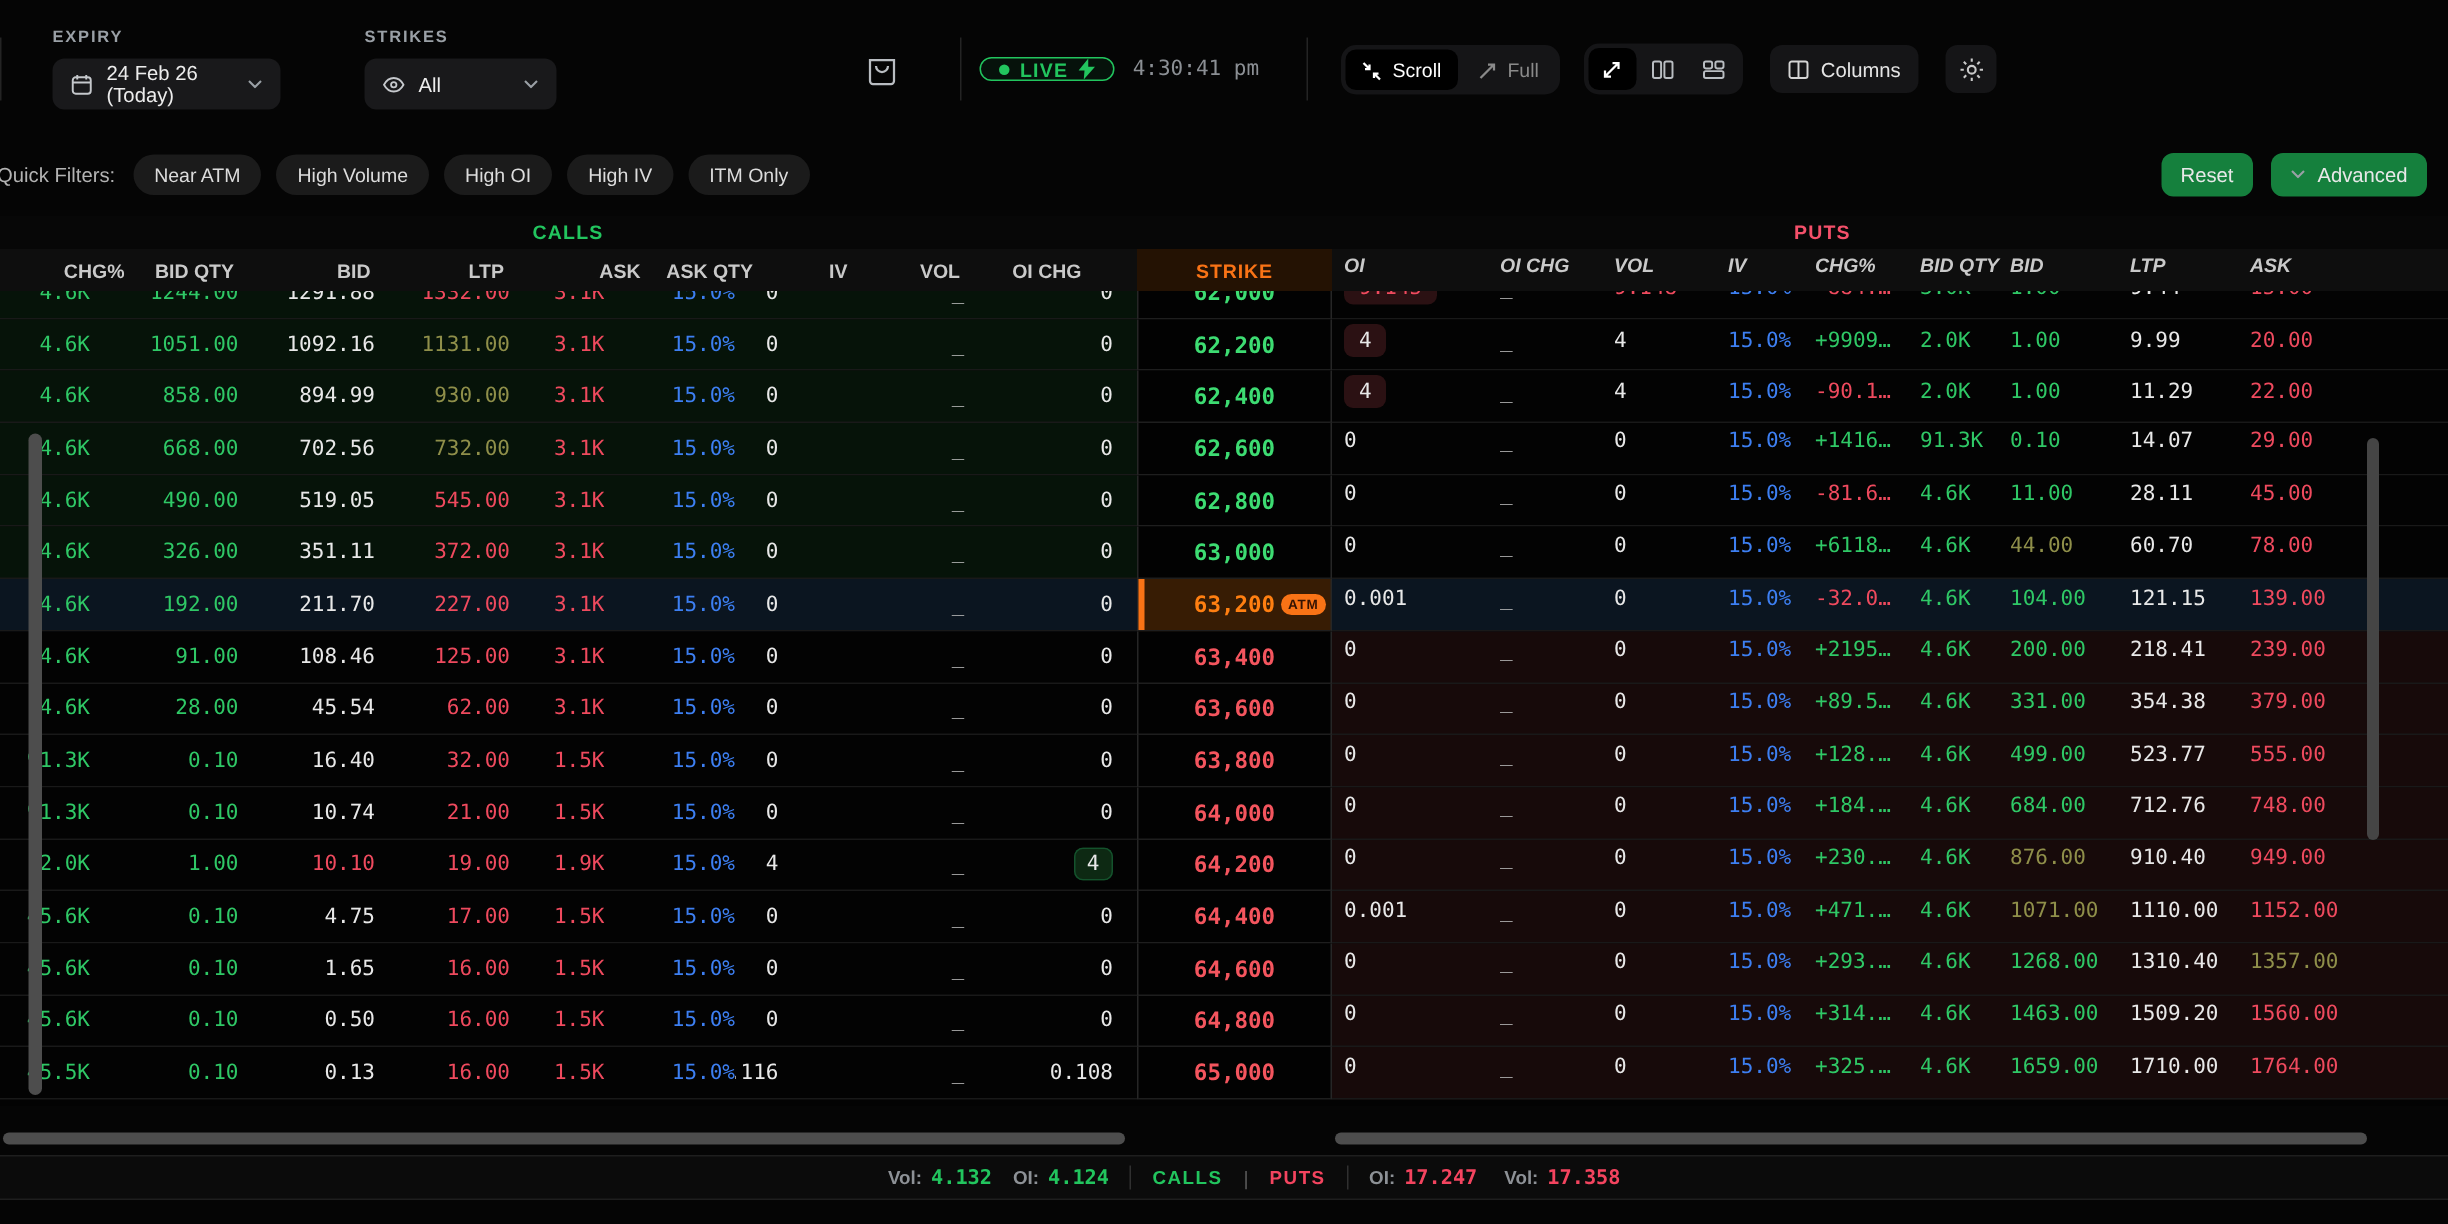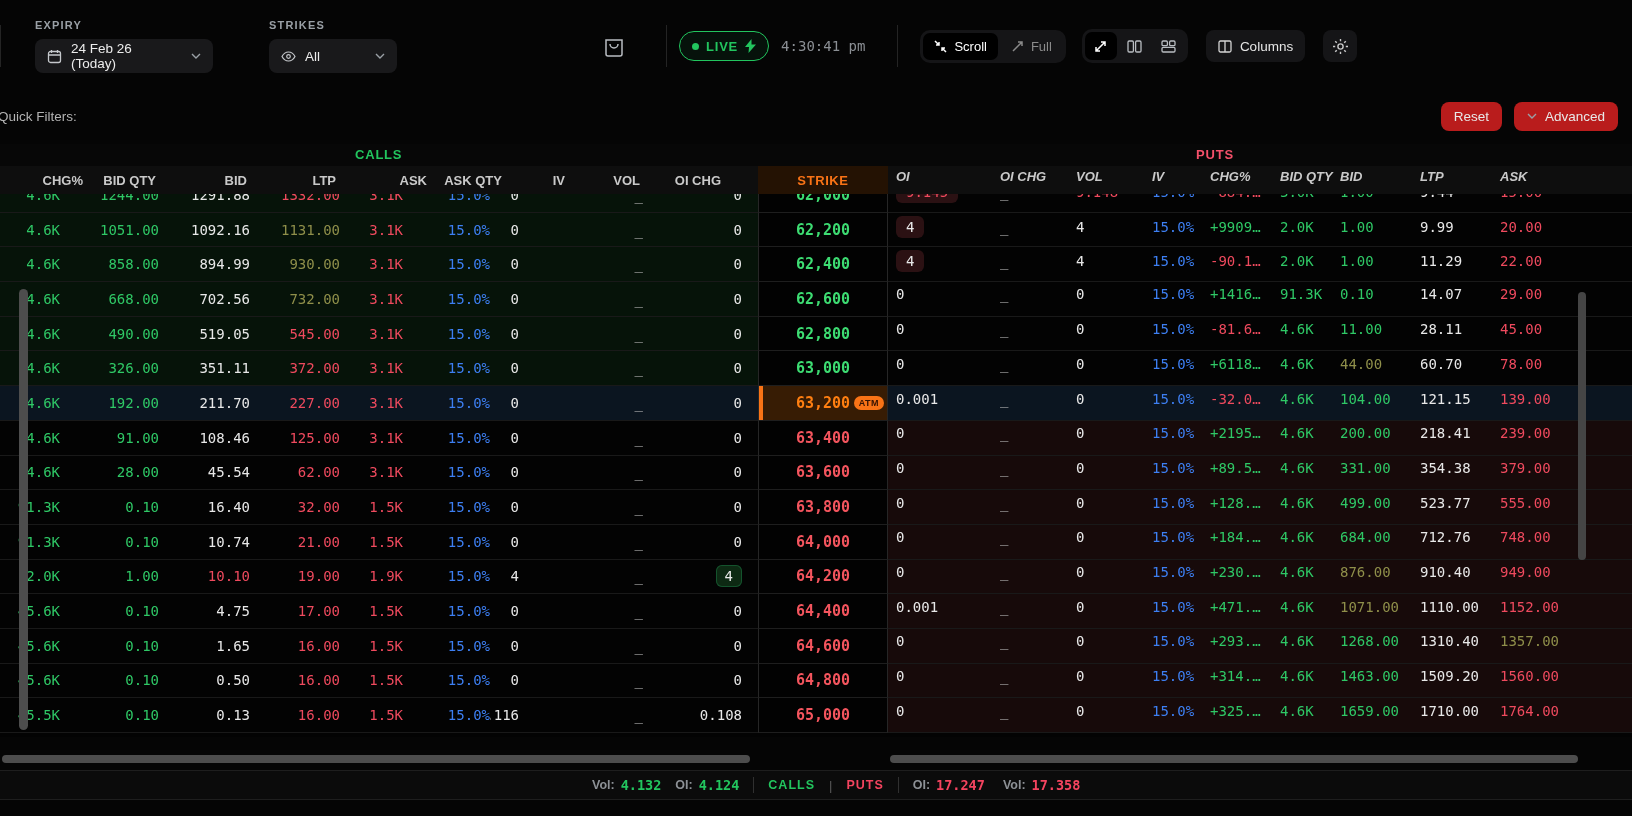--- a/index.html
+++ b/index.html
@@ -16,36 +16,36 @@
   .sym-name { font-size:15px; font-weight:bold; color:#fff; letter-spacing:.3px; }
   .price-row { display:flex; align-items:center; gap:10px; margin-top:9px; }
   .price { font-family:"DejaVu Sans Mono",monospace; font-size:19px; font-weight:bold; color:#fafafa; }
   .chg-pill { font-size:13px; color:#f87171; background:#2a1114; border-radius:4px; padding:3px 8px; }
   .vdiv { width:1px; height:42px; background:#242424; }
   .fld { display:flex; flex-direction:column; }
   .fld-label { font-size:11px; font-weight:bold; letter-spacing:1.2px; color:#9aa0a6; margin-bottom:8px; }
   .dd { display:flex; align-items:center; gap:9px; background:#19191b; border-radius:8px; height:34px; padding:0 12px; color:#ececec; font-size:13.5px; cursor:pointer; }
   .dd .spacer { flex:1; }
   .icon { display:inline-flex; align-items:center; justify-content:center; color:#b9bdc2; }
-  .live-pill { display:flex; align-items:center; gap:7px; height:30px; padding:0 12px; border:1px solid #22c55e; border-radius:999px; background:rgba(34,197,94,.07); }
+  .live-pill { display:flex; align-items:center; gap:7px; height:16px; padding:0 12px; border:1px solid #22c55e; border-radius:999px; background:rgba(34,197,94,.07); }
   .live-dot { width:7px; height:7px; border-radius:50%; background:#22c55e; }
   .live-txt { color:#22c55e; font-size:13px; font-weight:bold; letter-spacing:.8px; }
   .time { font-family:"DejaVu Sans Mono",monospace; font-size:14px; color:#8b8f94; }
   .seg-group,.icon-group { display:flex; align-items:center; background:#151517; border-radius:10px; padding:3px; gap:2px; }
-  .seg { display:flex; align-items:center; gap:7px; padding:6px 11px; border-radius:7px; font-size:13px; color:#8a8a8a; cursor:pointer; }
+  .seg { display:flex; align-items:flex-end; gap:7px; padding:6px 11px; border-radius:7px; font-size:13px; color:#8a8a8a; cursor:pointer; }
   .seg.active { background:#000; color:#fff; }
   .ic-btn { display:flex; align-items:center; justify-content:center; width:32px; height:28px; border-radius:7px; color:#9a9a9a; cursor:pointer; }
   .ic-btn.active { background:#000; color:#fff; }
   .btn { display:flex; align-items:center; gap:8px; background:#151517; border-radius:8px; height:32px; padding:0 12px; font-size:13.5px; color:#e5e5e5; cursor:pointer; }
 
   
   .filterbar { position:absolute; left:0; top:92px; width:1632px; height:48px; display:flex; align-items:center; }
   .qf-label { font-size:13.5px; color:#b3b3b3; margin-left:-2px; }
   .pill { background:#1b1b1b; border-radius:999px; padding:6px 14px; font-size:13px; color:#dcdcdc; cursor:pointer; white-space:nowrap; }
-  .rbtn { background:#b91c1c; border-radius:8px; padding:7px 13px; font-size:13.5px; color:#e8e8e8; cursor:pointer; }
+  .rbtn { background:#15803d; border-radius:8px; padding:7px 13px; font-size:13.5px; color:#e8e8e8; cursor:pointer; }
 
   
   .band { position:absolute; left:0; top:144px; width:1632px; height:22px; background:#070707; }
   .band-calls { position:absolute; left:355px; top:3px; font-size:13px; font-weight:bold; letter-spacing:.8px; color:#22c55e; }
   .band-puts { position:absolute; left:1196px; top:3px; font-size:13px; font-weight:bold; letter-spacing:.8px; color:#f4506a; }
   .hdr { position:absolute; left:0; top:166px; width:1632px; height:28px; background:#0e0e0e; display:flex; font-size:13px; font-weight:bold; color:#c9c9c9; }
   .hdr-calls { width:758px; display:grid; grid-template-columns:83px 73px 91px 89px 91px 75px 63px 75px 81px 1fr; }
   .hdr-calls .hcell { display:flex; align-items:center; justify-content:flex-end; }
   .hdr-strike { width:130px; background:#241203; color:#f97316; display:flex; align-items:center; justify-content:center; letter-spacing:.6px; }
   .hdr-puts { width:744px; display:grid; grid-template-columns:104px 76px 76px 58px 70px 60px 80px 80px 1fr; padding-left:8px; }
@@ -95,21 +95,21 @@
 <body>
 
 <div class="page">
 
   <div class="topbar">
 
     <div class="vdiv"></div>
 
     <div class="fld" style="margin-left:34px;">
       <span class="fld-label">EXPIRY</span>
-      <div class="dd" style="width:178px;">
+      <div class="dd" style="width:152px;">
         <span class="icon">
           <svg width="15" height="15" viewBox="0 0 15 15" fill="none" stroke="#c5c8cc" stroke-width="1.3">
               <rect x="1.5" y="2.5" width="12" height="11" rx="2"></rect>
               <path d="M1.5 6h12M4.5 1v3M10.5 1v3"></path>
             </svg>
         </span>
         <span>24 Feb 26 (Today)</span>
         <span class="spacer"></span>
         <span class="icon">
           <svg width="10" height="6" viewBox="0 0 10 6" fill="none" stroke="#9aa0a6" stroke-width="1.4">
@@ -222,20 +222,27 @@
         <svg width="17" height="17" viewBox="0 0 17 17" fill="none" stroke="#c9c9c9" stroke-width="1.4">
             <circle cx="8.5" cy="8.5" r="2.6"></circle>
             <path d="M8.5 1v2.2M8.5 13.8V16M1 8.5h2.2M13.8 8.5H16M3.2 3.2l1.6 1.6M12.2 12.2l1.6 1.6M13.8 3.2l-1.6 1.6M4.8 12.2l-1.6 1.6"></path>
           </svg>
       </span>
     </div>
   </div>
 
   <div class="filterbar">
     <span class="qf-label">Quick Filters:</span>
+    <div id="filter-pills" style="display:flex; gap:10px; margin-left:12px;">
+        <div class="pill">Near ATM</div>
+        <div class="pill">High Volume</div>
+        <div class="pill">High OI</div>
+        <div class="pill">High IV</div>
+        <div class="pill">ITM Only</div>
+      </div>
     <div style="margin-left:auto; display:flex; gap:12px; margin-right:14px;">
       <div class="rbtn">Reset</div>
       <div class="rbtn" style="display:flex; align-items:center; gap:8px;">
         <span class="icon">
           <svg width="10" height="6" viewBox="0 0 10 6" fill="none" stroke="#9aa0a6" stroke-width="1.4">
               <path d="M1 1l4 4 4-4"></path>
             </svg>
         </span>
         <span>Advanced</span>
       </div>

